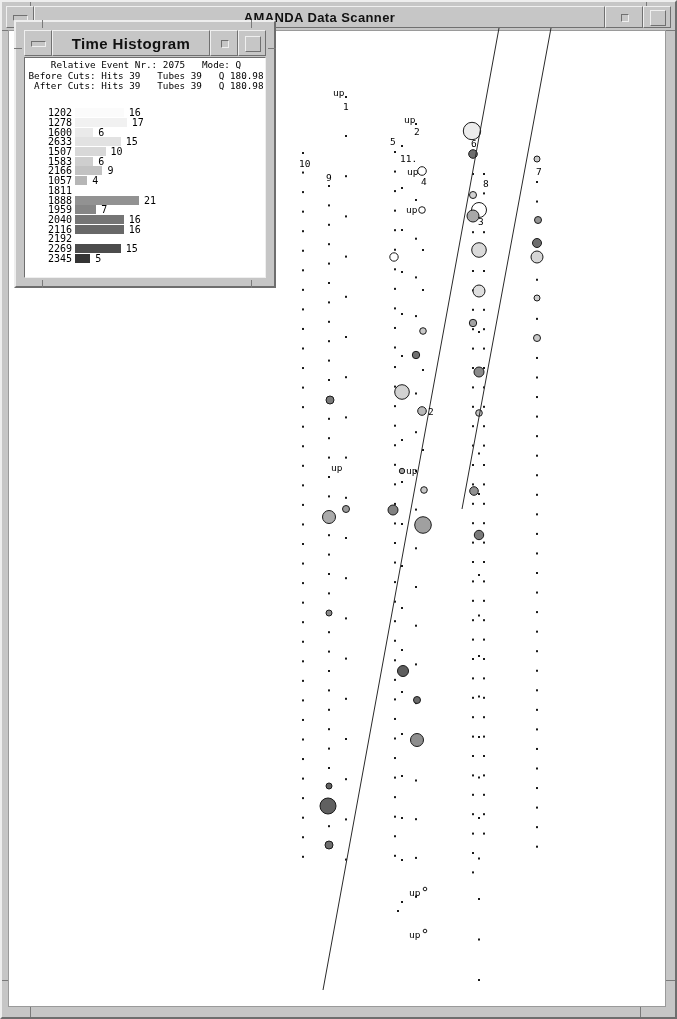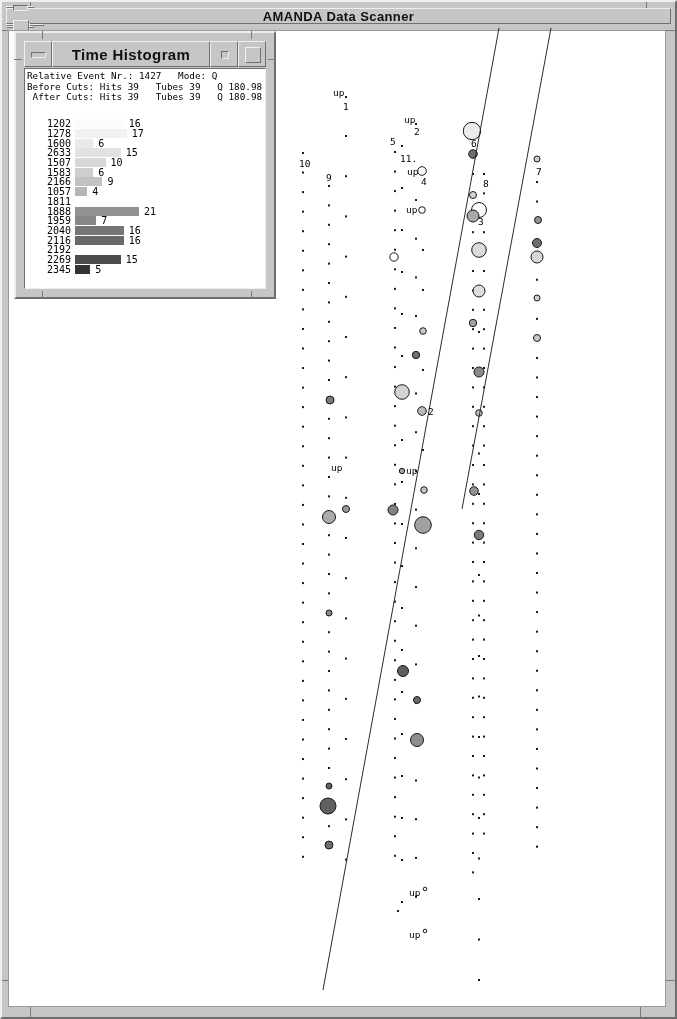--- a/index.html
+++ b/index.html
@@ -16,21 +16,21 @@
   }
   .raised-thin{
     background:#c6c6c6;
     border-top:1px solid #efefef;border-left:1px solid #efefef;
     border-bottom:1px solid #707070;border-right:1px solid #707070;
   }
   
   #main-frame{position:absolute;inset:0;}
   #main-titlebar{
     position:absolute;left:6px;top:6px;right:6px;height:22px;
-    display:flex;align-items:stretch;flex-direction:column;
+    display:flex;align-items:stretch;
   }
   .tb-btn{position:relative;flex:0 0 auto;}
   .tb-title{
     flex:1 1 auto;display:flex;align-items:center;justify-content:center;
     font-weight:bold;font-size:13px;color:#111;letter-spacing:.4px;
     overflow:hidden;white-space:nowrap;
   }
   .glyph-dash{
     position:absolute;left:50%;top:50%;width:13px;height:4px;margin:-2px 0 0 -7px;
     background:#c6c6c6;
@@ -52,21 +52,21 @@
   .notch-v{position:absolute;width:1px;background:#7a7a7a;}
   .notch-h{position:absolute;height:1px;background:#7a7a7a;}
   
   #canvas{
     position:absolute;left:8px;top:30px;right:11px;bottom:12px;
     background:#ffffff;border:1px solid #9a9a9a;
   }
   #scene{position:absolute;inset:0;z-index:2;}
   
   #histo-win{
-    position:absolute;left:14px;top:31px;width:258px;height:264px;z-index:5;
+    position:absolute;left:14px;top:20px;width:258px;height:264px;z-index:5;text-align:center;
   }
   #histo-titlebar{
     position:absolute;left:8px;top:8px;right:8px;height:26px;
     display:flex;align-items:stretch;
   }
   #histo-titlebar .tb-title{font-size:15px;}
   #histo-content{
     position:absolute;left:8px;top:35px;right:8px;bottom:8px;
     background:#ffffff;overflow:hidden;
     border-top:1px solid #6e6e6e;border-left:1px solid #6e6e6e;
@@ -498,21 +498,21 @@
     <div class="tb-btn raised-thin" style="width:26px;">
       <span class="glyph-minisq"></span>
     </div>
     <div class="tb-btn raised-thin" style="width:26px;">
       <span class="glyph-maxsq"></span>
     </div>
   </div>
 
   <div id="histo-content">
     <div style="padding-top:2px;">
-      <div class="info-line">Relative Event Nr.: 1427   Mode: Q</div>
+      <div class="info-line">Relative Event Nr.: 2075   Mode: Q</div>
       <div class="info-line">Before Cuts: Hits 39   Tubes 39   Q 180.98</div>
       <div class="info-line"> After Cuts: Hits 39   Tubes 39   Q 180.98</div>
     </div>
     <div id="histo-rows">
         <div class="h-row">
           <span class="h-time">1202</span>
           <div class="h-bar" style="width: 48.8px; background: rgb(251, 251, 251);"></div>
           <span class="h-val">16</span>
         </div>
         <div class="h-row">

